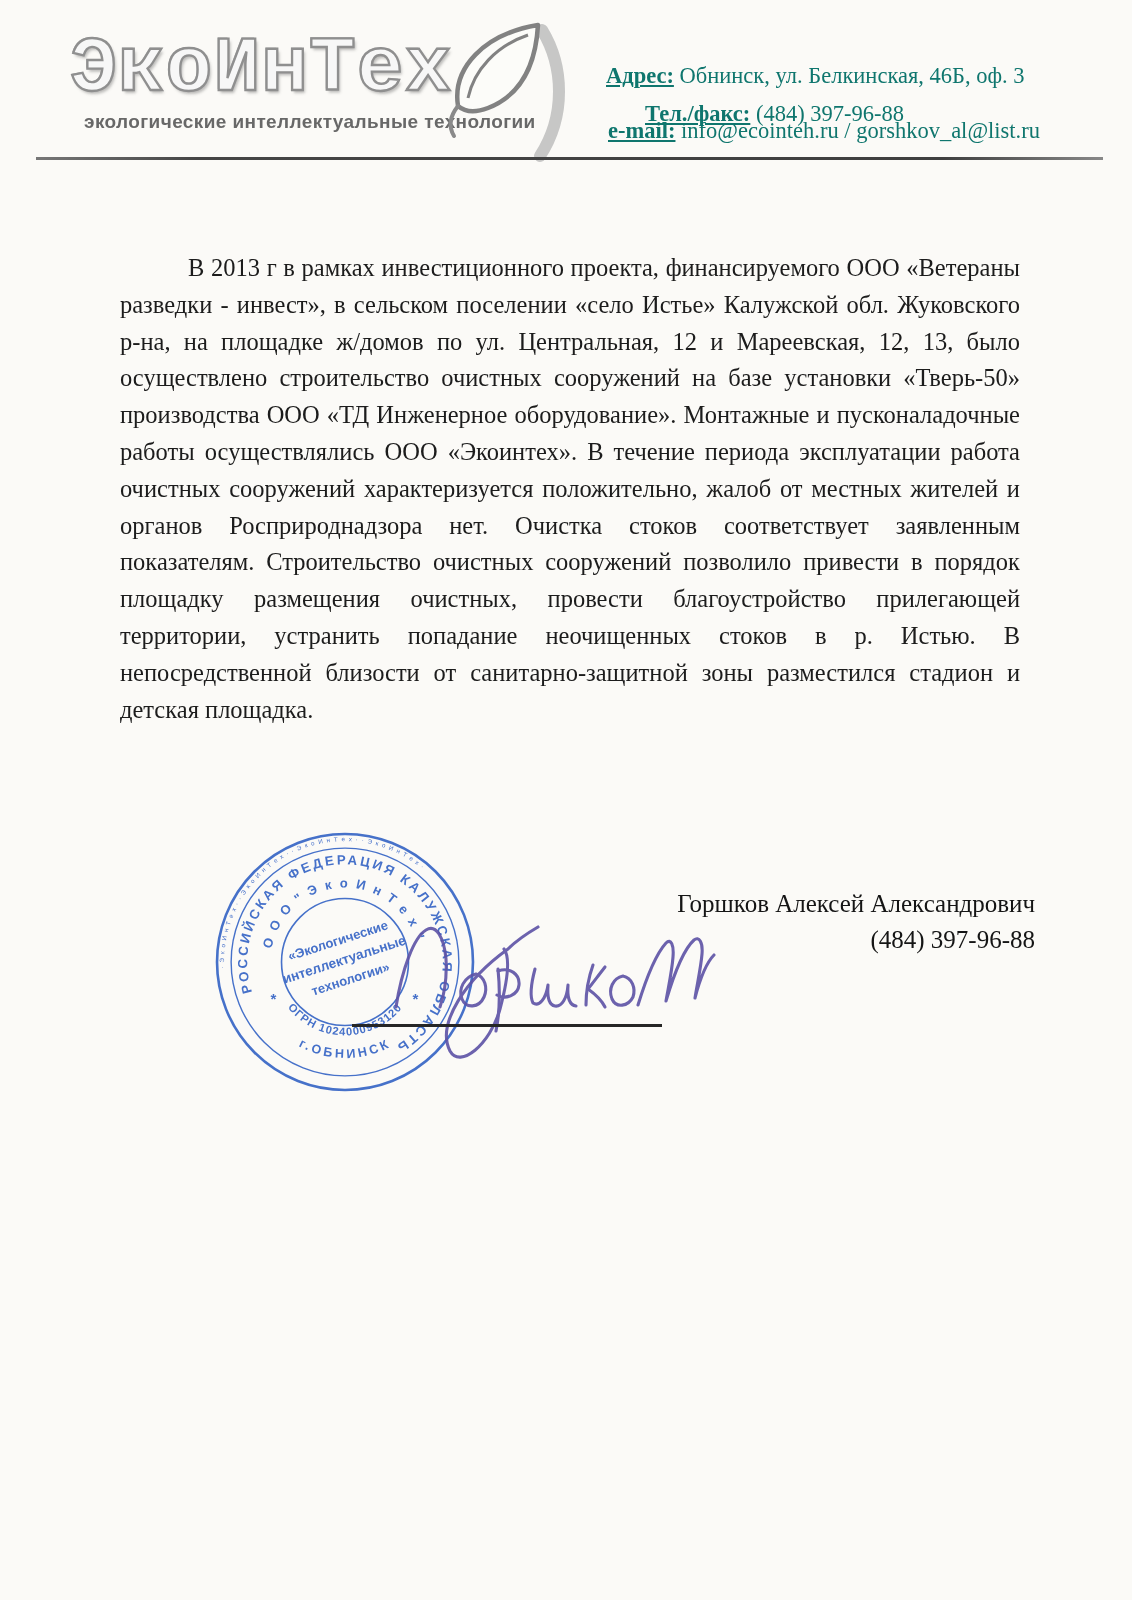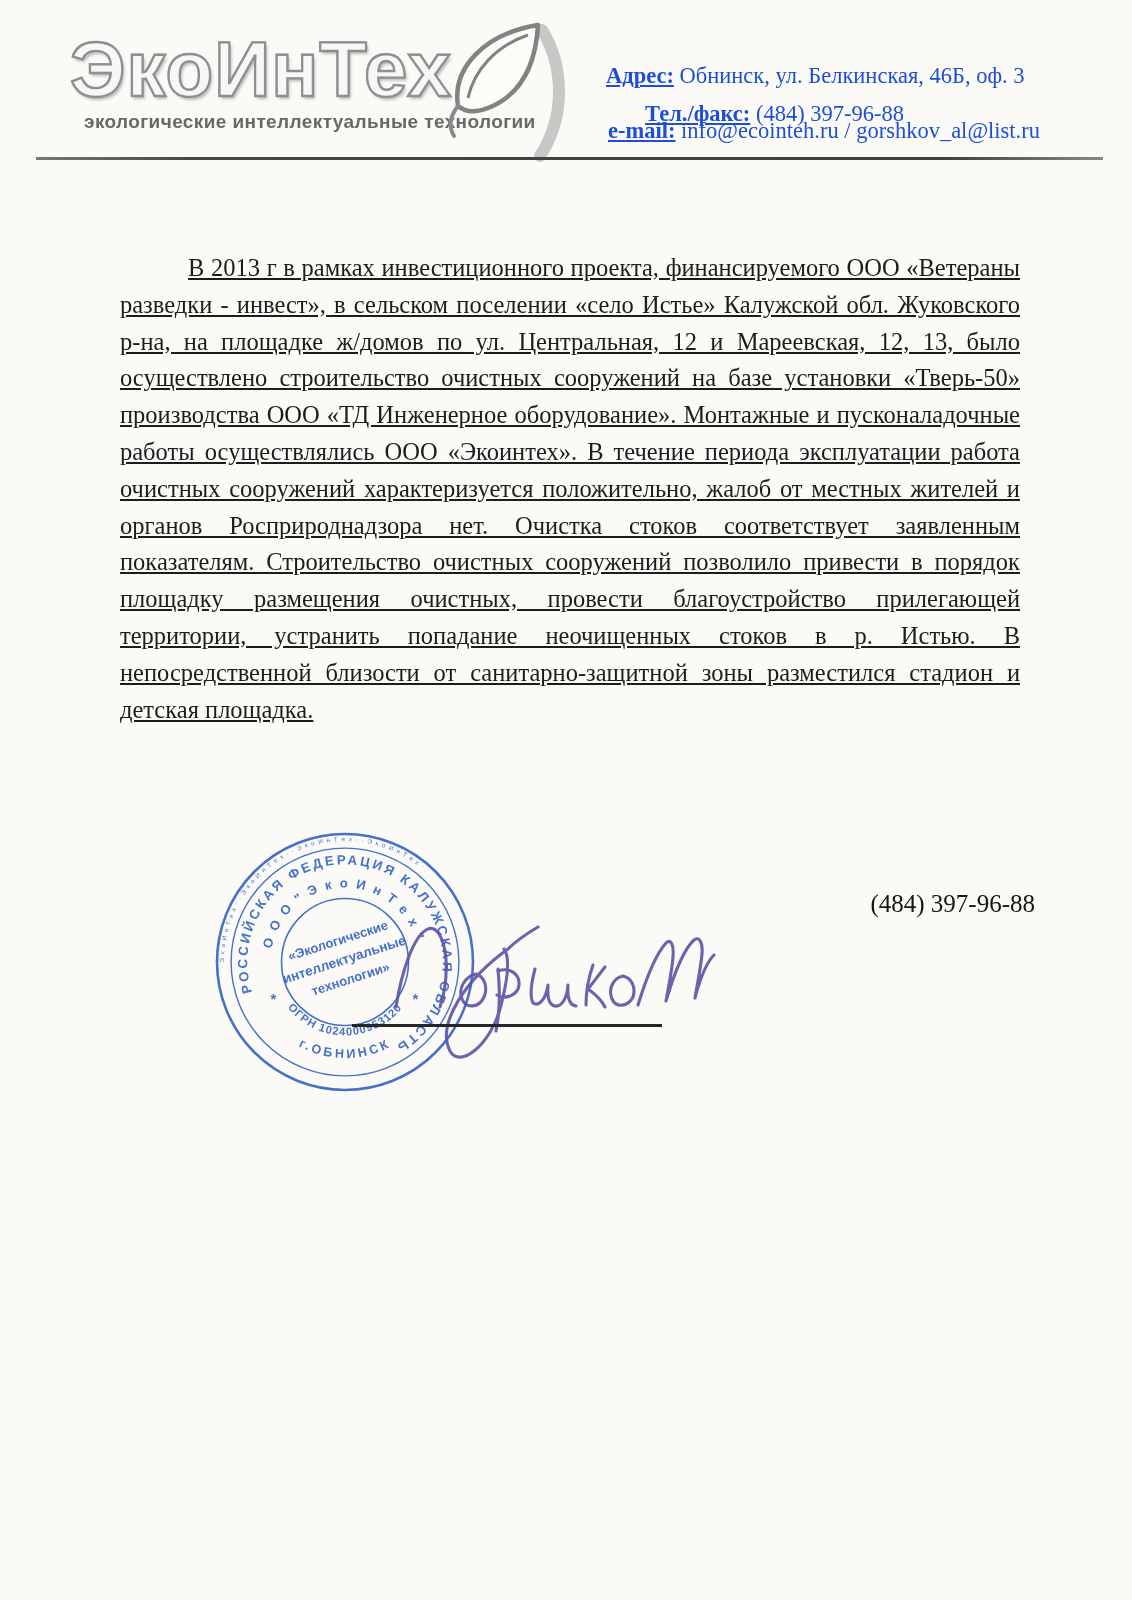--- a/index.html
+++ b/index.html
@@ -6,52 +6,52 @@
   body{
     width:1132px;height:1600px;position:relative;overflow:hidden;
     background:#fbfaf7;
     font-family:"Liberation Serif", serif;
     color:#1f1f1f;
   }
   .abs{position:absolute;}
   
   .brand{
     left:70px;top:30px;
-    font-family:Liberation Sans, sans-serif;
+    font-family:Liberation Mono, monospace;
     font-weight:bold;font-size:78px;letter-spacing:1px;
     color:#f7f7f7;
     -webkit-text-stroke:2.3px #8f8f8f;
     text-shadow:2px 3px 3px rgba(70,70,70,.35), -1px -1px 0 #a8a8a8;
     line-height:1;
   }
   .tagline{
     left:84px;top:112px;
     font-family:"Liberation Sans", sans-serif;
     font-weight:bold;font-size:19px;letter-spacing:.4px;
     color:#686868;line-height:1;
   }
   .logo-art{left:438px;top:18px;width:136px;height:150px;}
   .contact{
-    font-size:22.5px;line-height:27px;color:#1d4ed8;
+    font-size:22.5px;line-height:27px;color:#0f766e;
   }
   .contact .lbl{font-weight:bold;text-decoration:underline;}
   .c1{left:606px;top:62px;}
   .c2{left:645px;top:100px;}
   .c3{left:608px;top:117px;}
   .divider{
     left:36px;top:157px;width:1067px;height:3px;
     background:linear-gradient(to right,#777 0%,#454545 15%,#3f3f3f 85%,#888 100%);
   }
   
   .letter-body{
     left:120px;top:250px;width:900px;
     font-size:24.5px;line-height:36.8px;
     text-align:justify;color:#1c1c1c;
   }
-  .letter-body p{margin:0;text-indent:68px;text-decoration:underline;}
+  .letter-body p{margin:0;text-indent:68px;}
   
   .stamp{left:214px;top:831px;width:262px;height:262px;opacity:.92;}
   .sig-ink{left:378px;top:913px;width:345px;height:165px;}
   .sig-line{left:352px;top:1024px;width:310px;height:2.5px;background:#262626;}
   .signoff{
     right:97px;top:886px;text-align:right;
     font-size:25px;line-height:35.5px;color:#151515;
   }
   .signoff div{white-space:nowrap;}
 </style>
@@ -143,14 +143,15 @@
     <path d="M215,52 C210,66 208,81 208,92"></path>
     <path d="M227,54 C220,63 214,71 210,76 C217,81 224,88 227,94"></path>
     <path d="M245,63 C235,65 230,76 234,86 C238,95 250,94 255,84 C258,75 254,65 245,63"></path>
     <path d="M260,92 C268,66 278,41 288,30 C293,25 296,32 295,44 C294,58 290,76 288,88 C296,61 306,36 316,27 C321,23 325,29 324,41 C323,54 319,72 317,85 C322,66 328,50 336,42"></path>
   </g>
 </svg>
 
 <div class="abs sig-line"></div>
 
 <div class="abs signoff">
+  <div>Горшков Алексей Александрович</div>
   <div>(484) 397-96-88</div>
 </div>
 
 </body></html>

